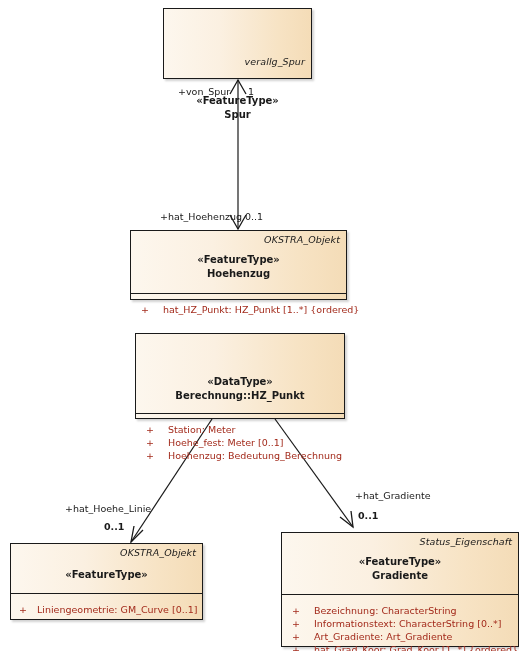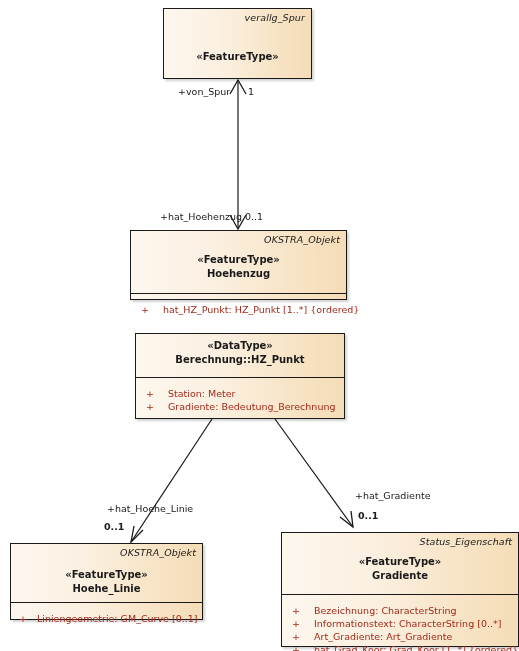--- a/index.html
+++ b/index.html
@@ -103,61 +103,64 @@
     <polyline points="230,215 238,229 246,215" fill="none" stroke="#1a1a1a" stroke-width="1.3"></polyline>
 
     <line x1="212" y1="419" x2="131" y2="542" stroke="#1a1a1a" stroke-width="1.2"></line>
     <polyline points="143,530 131,542 134,526" fill="none" stroke="#1a1a1a" stroke-width="1.3"></polyline>
 
     <line x1="275" y1="419" x2="353" y2="527" stroke="#1a1a1a" stroke-width="1.2"></line>
     <polyline points="340,517 353,527 351,511" fill="none" stroke="#1a1a1a" stroke-width="1.3"></polyline>
   </svg>
 
   <div class="uml-class" style="left:163px; top:8px; width:149px; height:71px;">
-    <div class="uml-head" style="padding-top:17px;">
+    <div class="uml-head" style="padding-top:17px;margin-top:44px;">
       <div class="pkg-label">verallg_Spur</div>
       <div class="stereotype" style="margin-top:24px;">«FeatureType»</div>
+      <div class="classname">Spur</div>
     </div>
   </div>
 
   <div class="uml-class" style="left:130px; top:230px; width:217px; height:70px;">
     <div class="uml-head">
       <div class="pkg-label">OKSTRA_Objekt</div>
       <div class="stereotype" style="margin-top:19px;">«FeatureType»</div>
       <div class="classname">Hoehenzug</div>
     </div>
     <div class="uml-attrs" style="margin-top:6px;">
       <div class="attr-row">
         <span class="attr-vis">+</span><span>hat_HZ_Punkt: HZ_Punkt [1..*] {ordered}</span>
       </div>
     </div>
   </div>
 
   <div class="uml-class" style="left:135px; top:333px; width:210px; height:86px;">
-    <div class="uml-head" style="padding-top:5px;">
+    <div class="uml-head" style="padding-top:5px;margin-top:36px;">
       <div class="stereotype">«DataType»</div>
       <div class="classname">Berechnung::HZ_Punkt</div>
     </div>
     <div class="uml-attrs" style="margin-top:4px;">
       <div class="attr-row">
         <span class="attr-vis">+</span><span>Station: Meter</span>
       </div>
       <div class="attr-row">
-        <span class="attr-vis">+</span><span>Gradiente: Bedeutung_Berechnung</span>
+        <span class="attr-vis">+</span><span>Hoehe_fest: Meter [0..1]</span>
+      </div>
+      <div class="attr-row">
+        <span class="attr-vis">+</span><span>Hoehenzug: Bedeutung_Berechnung</span>
       </div>
     </div>
   </div>
 
   <div class="uml-class" style="left:10px; top:543px; width:193px; height:77px;">
     <div class="uml-head">
       <div class="pkg-label">OKSTRA_Objekt</div>
       <div class="stereotype" style="margin-top:21px;">«FeatureType»</div>
-      <div class="classname">Hoehe_Linie</div>
     </div>
-    <div class="uml-attrs" style="">
+    <div class="uml-attrs" style="margin-top:5px;">
       <div class="attr-row" style="padding-left:8px;">
         <span class="attr-vis" style="width:18px;">+</span><span>Liniengeometrie: GM_Curve [0..1]</span>
       </div>
     </div>
   </div>
 
   <div class="uml-class" style="left:281px; top:532px; width:238px; height:115px;">
     <div class="uml-head">
       <div class="pkg-label">Status_Eigenschaft</div>
       <div class="stereotype" style="margin-top:19px;">«FeatureType»</div>
@@ -178,19 +181,19 @@
       </div>
     </div>
   </div>
 
   <div class="edge-label" style="left:178px; top:86px;">+von_Spur</div>
   <div class="edge-label" style="left:248px; top:86px;">1</div>
 
   <div class="edge-label" style="left:160px; top:211px;">+hat_Hoehenzug</div>
   <div class="edge-label" style="left:245px; top:211px;">0..1</div>
 
-  <div class="edge-label" style="left:65px; top:503px;margin-left:42px;">+hat_Hoehe_Linie</div>
+  <div class="edge-label" style="left:65px; top:503px;">+hat_Hoehe_Linie</div>
   <div class="edge-label" style="left:104px; top:521px; font-weight:bold;">0..1</div>
 
   <div class="edge-label" style="left:355px; top:490px;">+hat_Gradiente</div>
   <div class="edge-label" style="left:358px; top:510px; font-weight:bold;">0..1</div>
 
 </div>
 
 </body></html>

